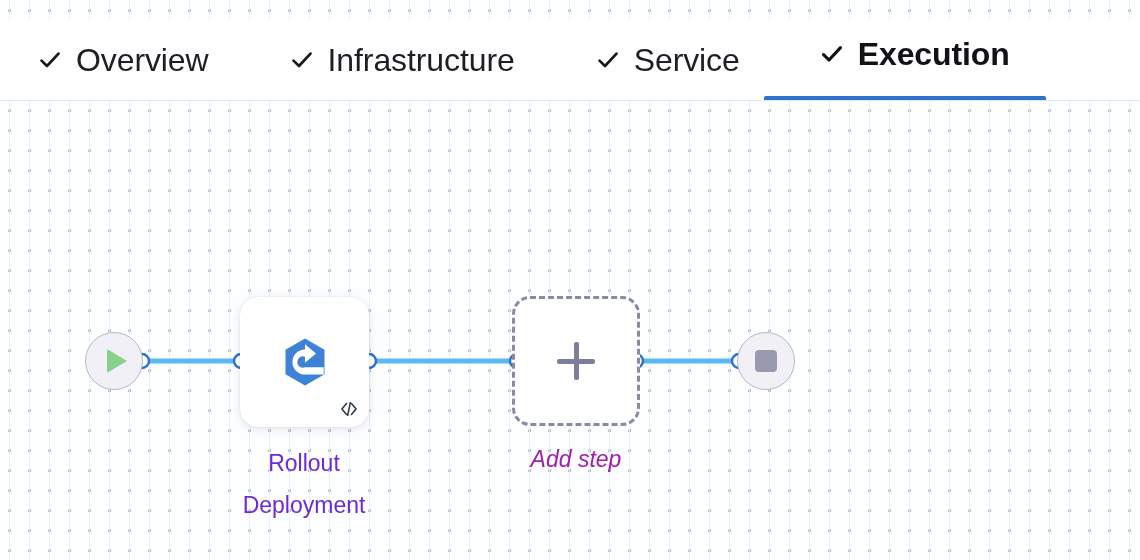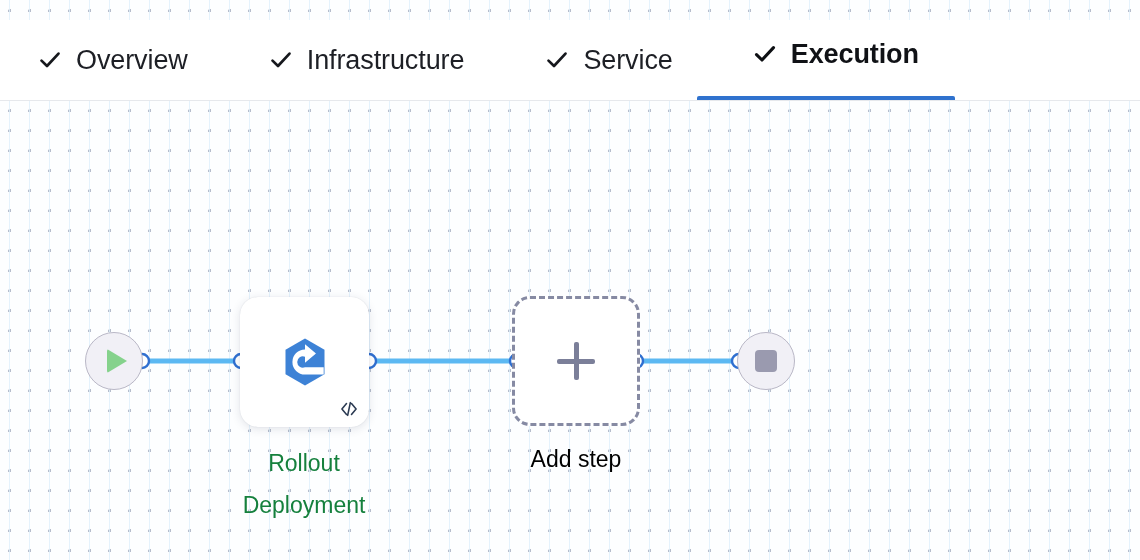--- a/index.html
+++ b/index.html
@@ -68,21 +68,21 @@
     cursor: pointer;
     user-select: none;
   }
   .tab-check {
     display: block;
     width: 24px;
     height: 24px;
     flex: none;
   }
   .tab-label {
-    font-size: 27px;
+    font-size: 32px;
     line-height: 1;
     letter-spacing: -0.1px;
     color: #1d1f25;
     white-space: nowrap;
   }
   .tab.is-active .tab-label {
     font-weight: bold;
     color: #101216;
   }
   .tab-underline {
@@ -215,25 +215,25 @@
     top: 0; bottom: 0; left: 50%;
     width: 5px; margin-left: -2.5px;
   }
 
   
   .node-label {
     position: absolute;
     text-align: center;
     font-size: 23px;
     line-height: 42px;
-    color: #15803d;
+    color: #6d28d9;
     white-space: pre-line;
     pointer-events: none;
   }
-  .node-label.muted { color: #000000; }
+  .node-label.muted { color: #a21caf; font-style: italic; }
 </style>
 </head>
 <body>
 
 <div class="app">
 
   <div class="canvas-bg"></div>
 
   <div class="tabbar">
     <div class="tabs">

